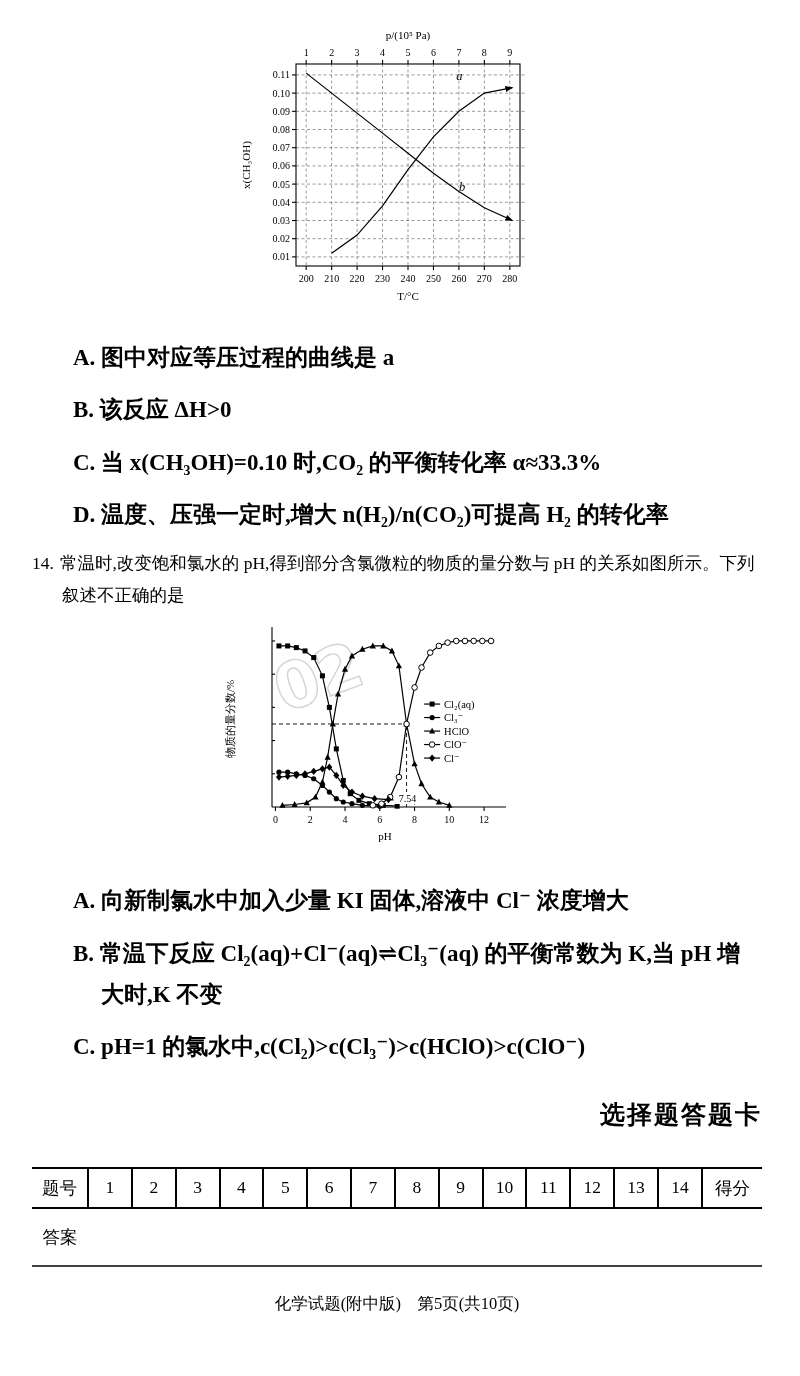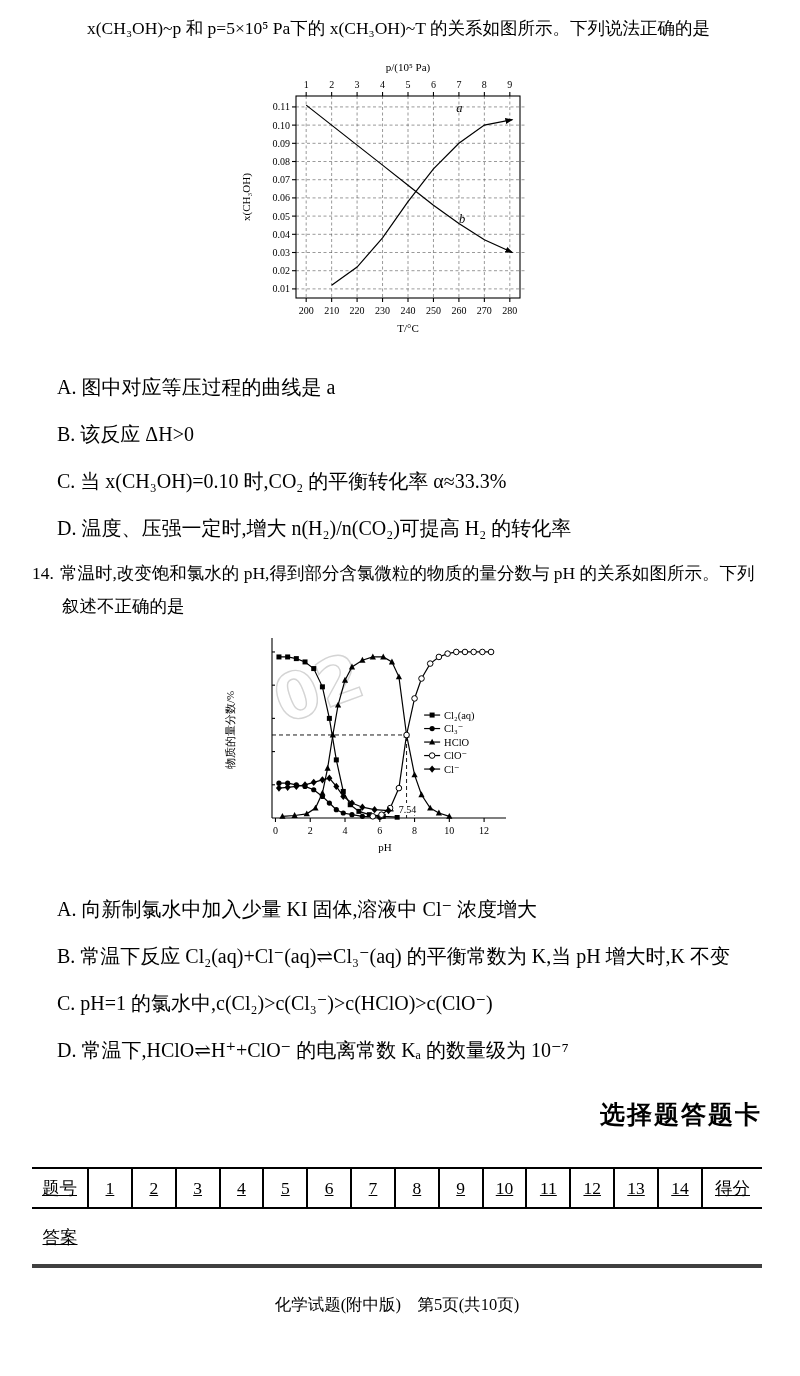--- a/index.html
+++ b/index.html
@@ -5,23 +5,23 @@
   *{box-sizing:border-box;}
   html,body{margin:0;padding:0;background:#e8e8e8;}
   body{font-family:"Liberation Serif","DejaVu Serif",serif;color:#000;}
   .page{width:800px;height:1376px;margin:0 auto;background:#fff;padding:12px 38px 0 32px;overflow:hidden;position:relative;}
   .para{font-size:17.5px;line-height:1.85;margin:0 0 2px 0;}
   .q13-intro{padding-left:25px;text-indent:30px;}
   .q14-stem{padding-left:30px;text-indent:-30px;}
   .qnum{margin-right:6px;}
   .chart-fig{margin:6px 0 10px 0;text-align:center;}
   .options{margin-left:25px;}
-  .option{font-size:20px;line-height:1.8;margin:11px 0;padding-left:28px;text-indent:-28px;}
+  .option{font-size:23px;line-height:1.8;margin:11px 16px;padding-left:28px;text-indent:-28px;font-weight:bold;}
   .card-title{text-align:right;font-size:25px;font-weight:700;letter-spacing:2px;margin:30px 0 36px 0;}
-  .card-table{width:100%;border-collapse:collapse;border-top:2px solid #000;border-bottom:4px solid #404040;table-layout:fixed;text-decoration:underline;}
+  .card-table{width:100%;border-collapse:collapse;border-top:2px solid #000;border-bottom:2px solid #404040;table-layout:fixed;}
   .card-table td{text-align:center;font-size:17.5px;height:40px;padding:0 2px;overflow:hidden;}
   #card-head td{border-bottom:2px solid #000;}
   #card-head td + td{border-left:2px solid #000;}
   #card-answer td{height:58px;}
   .footer{text-align:center;font-size:16.5px;margin-top:26px;}
   
   svg text{font-family:"Liberation Serif","DejaVu Serif",serif;fill:#000;}
   .grid{stroke:#555;stroke-width:0.6;stroke-dasharray:3 2.5;}
   .frame{fill:none;stroke:#000;stroke-width:1.1;}
   .axis{stroke:#000;stroke-width:1.1;}
@@ -33,21 +33,20 @@
   .mopen{fill:#fff;stroke:#000;stroke-width:1;}
   .legendtext{font-size:10.5px;}
   .ann{stroke:#000;stroke-width:0.9;stroke-dasharray:4 3;fill:none;}
   .wm{fill:none;stroke:#c6c6c6;stroke-width:1.4;font-size:64px;opacity:0.75;font-family:"DejaVu Sans",sans-serif;font-weight:700;}
 </style>
 </head>
 <body>
 
 <div class="page">
 
-  <p class="para q13-intro">x(CH₃OH)~p 和 p=5×10⁵ Pa下的 x(CH₃OH)~T 的关系如图所示。下列说法正确的是</p>
 
   <figure class="chart-fig">
     <svg id="chart1" width="330" height="304">
         <defs>
           <marker id="arr" markerWidth="9" markerHeight="8" refX="7" refY="3.5" orient="auto" markerUnits="userSpaceOnUse">
             <path d="M0,0.5 L8,3.5 L0,6.5 Z" fill="#000"></path>
           </marker>
         </defs>
         <line x1="64" y1="238.9009009009009" x2="295" y2="238.9009009009009" class="grid"></line>
         <line x1="64" y1="220.7027027027027" x2="295" y2="220.7027027027027" class="grid"></line>
@@ -274,21 +273,20 @@
         <line x1="212.1153846153846" y1="141.05660377358492" x2="228.1153846153846" y2="141.05660377358492" class="dataline"></line>
         <path d="M220.1153846153846,137.45660377358493 L223.1153846153846,141.05660377358492 L220.1153846153846,144.65660377358492 L217.1153846153846,141.05660377358492 Z" class="mfill"></path>
         <text x="232.1153846153846" y="144.55660377358492" class="legendtext">Cl⁻</text>
       </svg>
   </figure>
 
   <div class="options">
       <div class="option">A. 向新制氯水中加入少量 KI 固体,溶液中 Cl⁻ 浓度增大</div>
       <div class="option">B. 常温下反应 Cl₂(aq)+Cl⁻(aq)⇌Cl₃⁻(aq) 的平衡常数为 K,当 pH 增大时,K 不变</div>
       <div class="option">C. pH=1 的氯水中,c(Cl₂)&gt;c(Cl₃⁻)&gt;c(HClO)&gt;c(ClO⁻)</div>
-      <div class="option">D. 常温下,HClO⇌H⁺+ClO⁻ 的电离常数 Kₐ 的数量级为 10⁻⁷</div>
     </div>
 
   <h2 class="card-title">选择题答题卡</h2>
 
   <table class="card-table">
       <colgroup>
         <col style="width: 56px;">
         <col>
         <col>
         <col>

